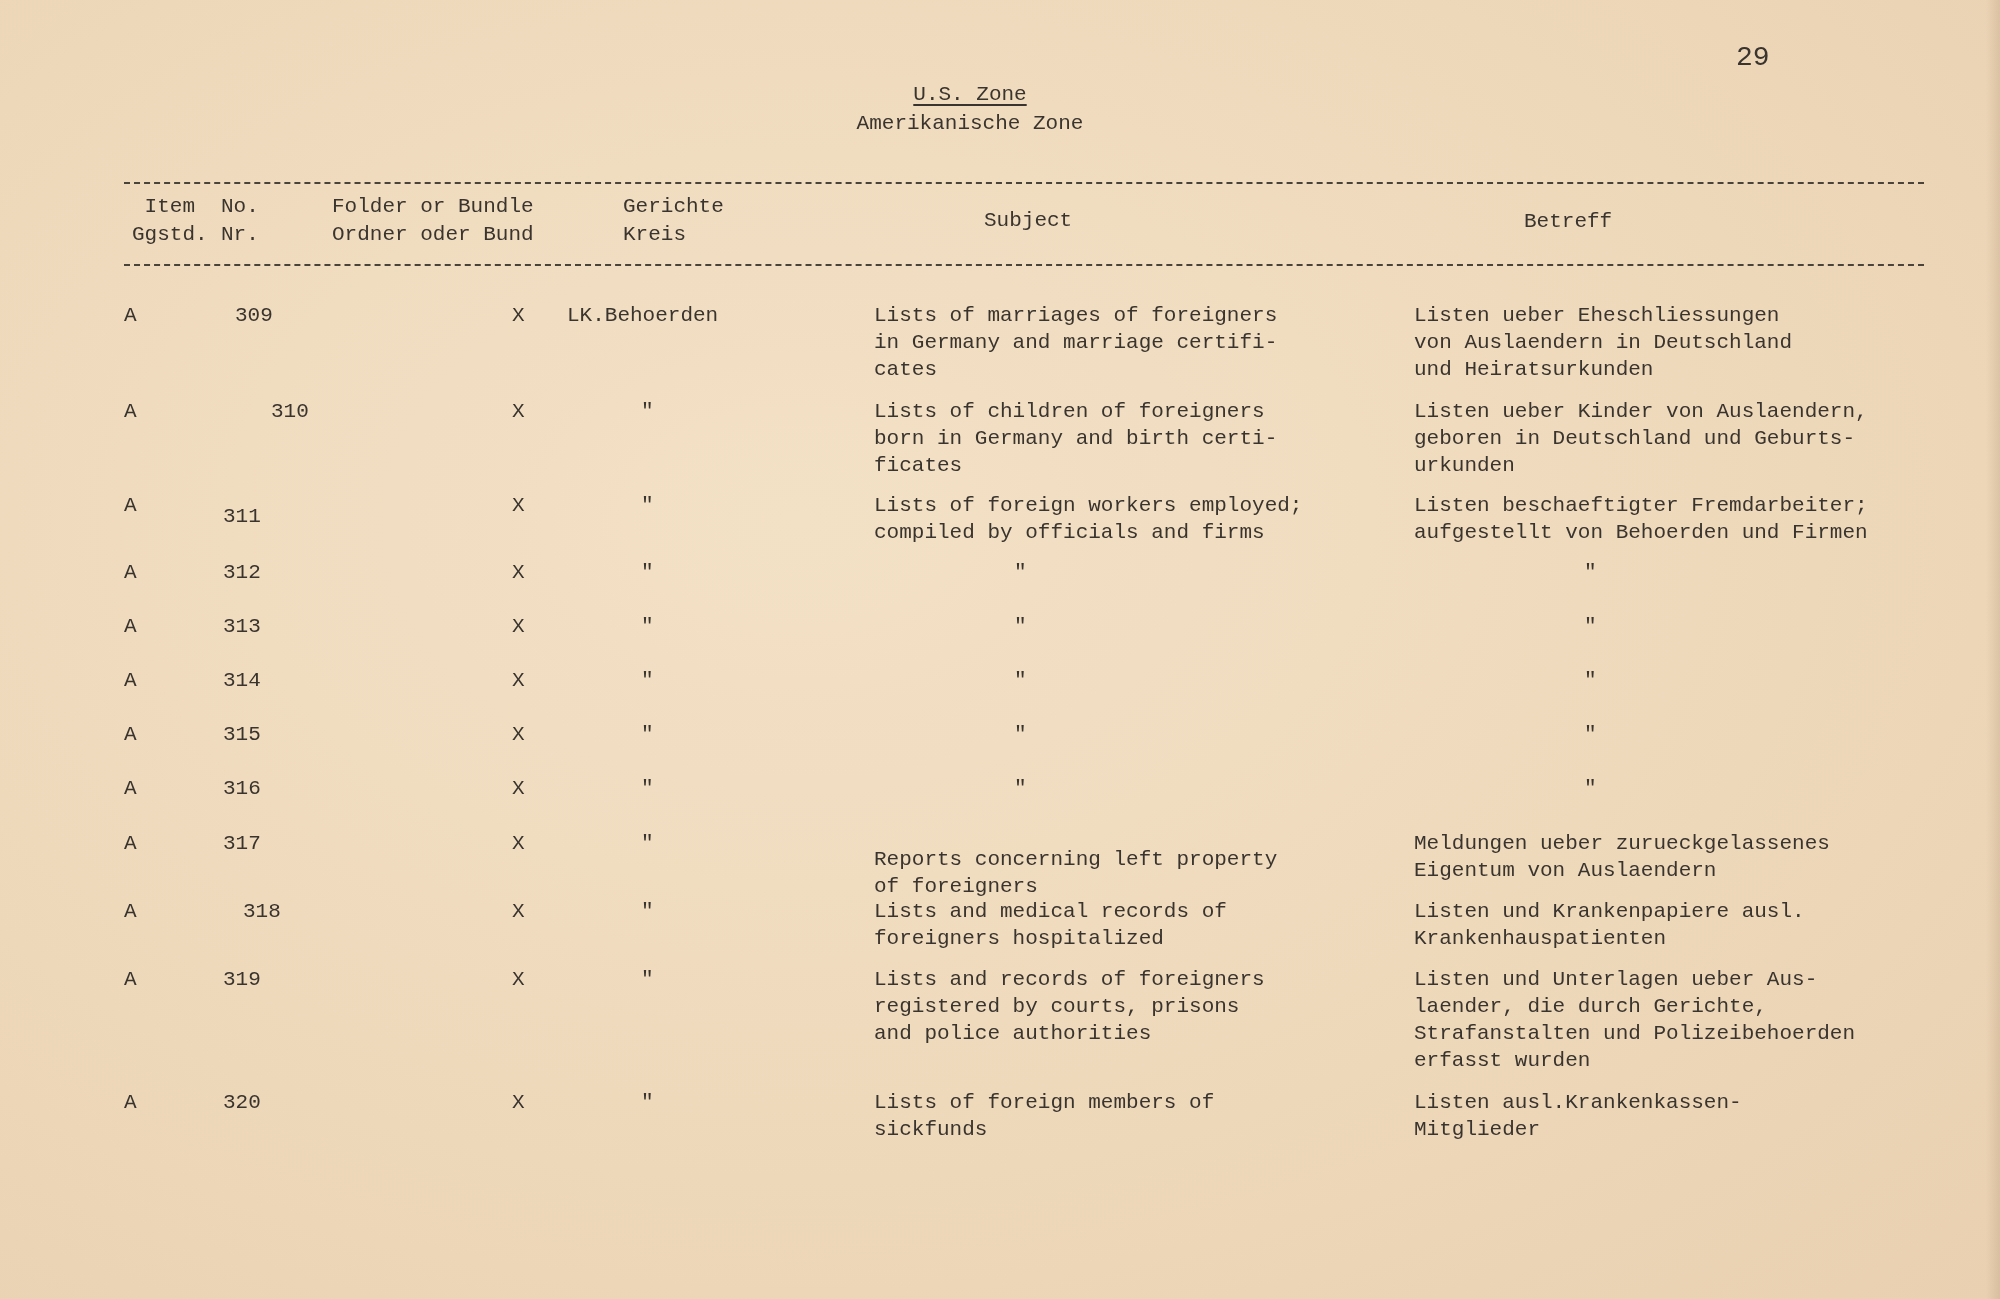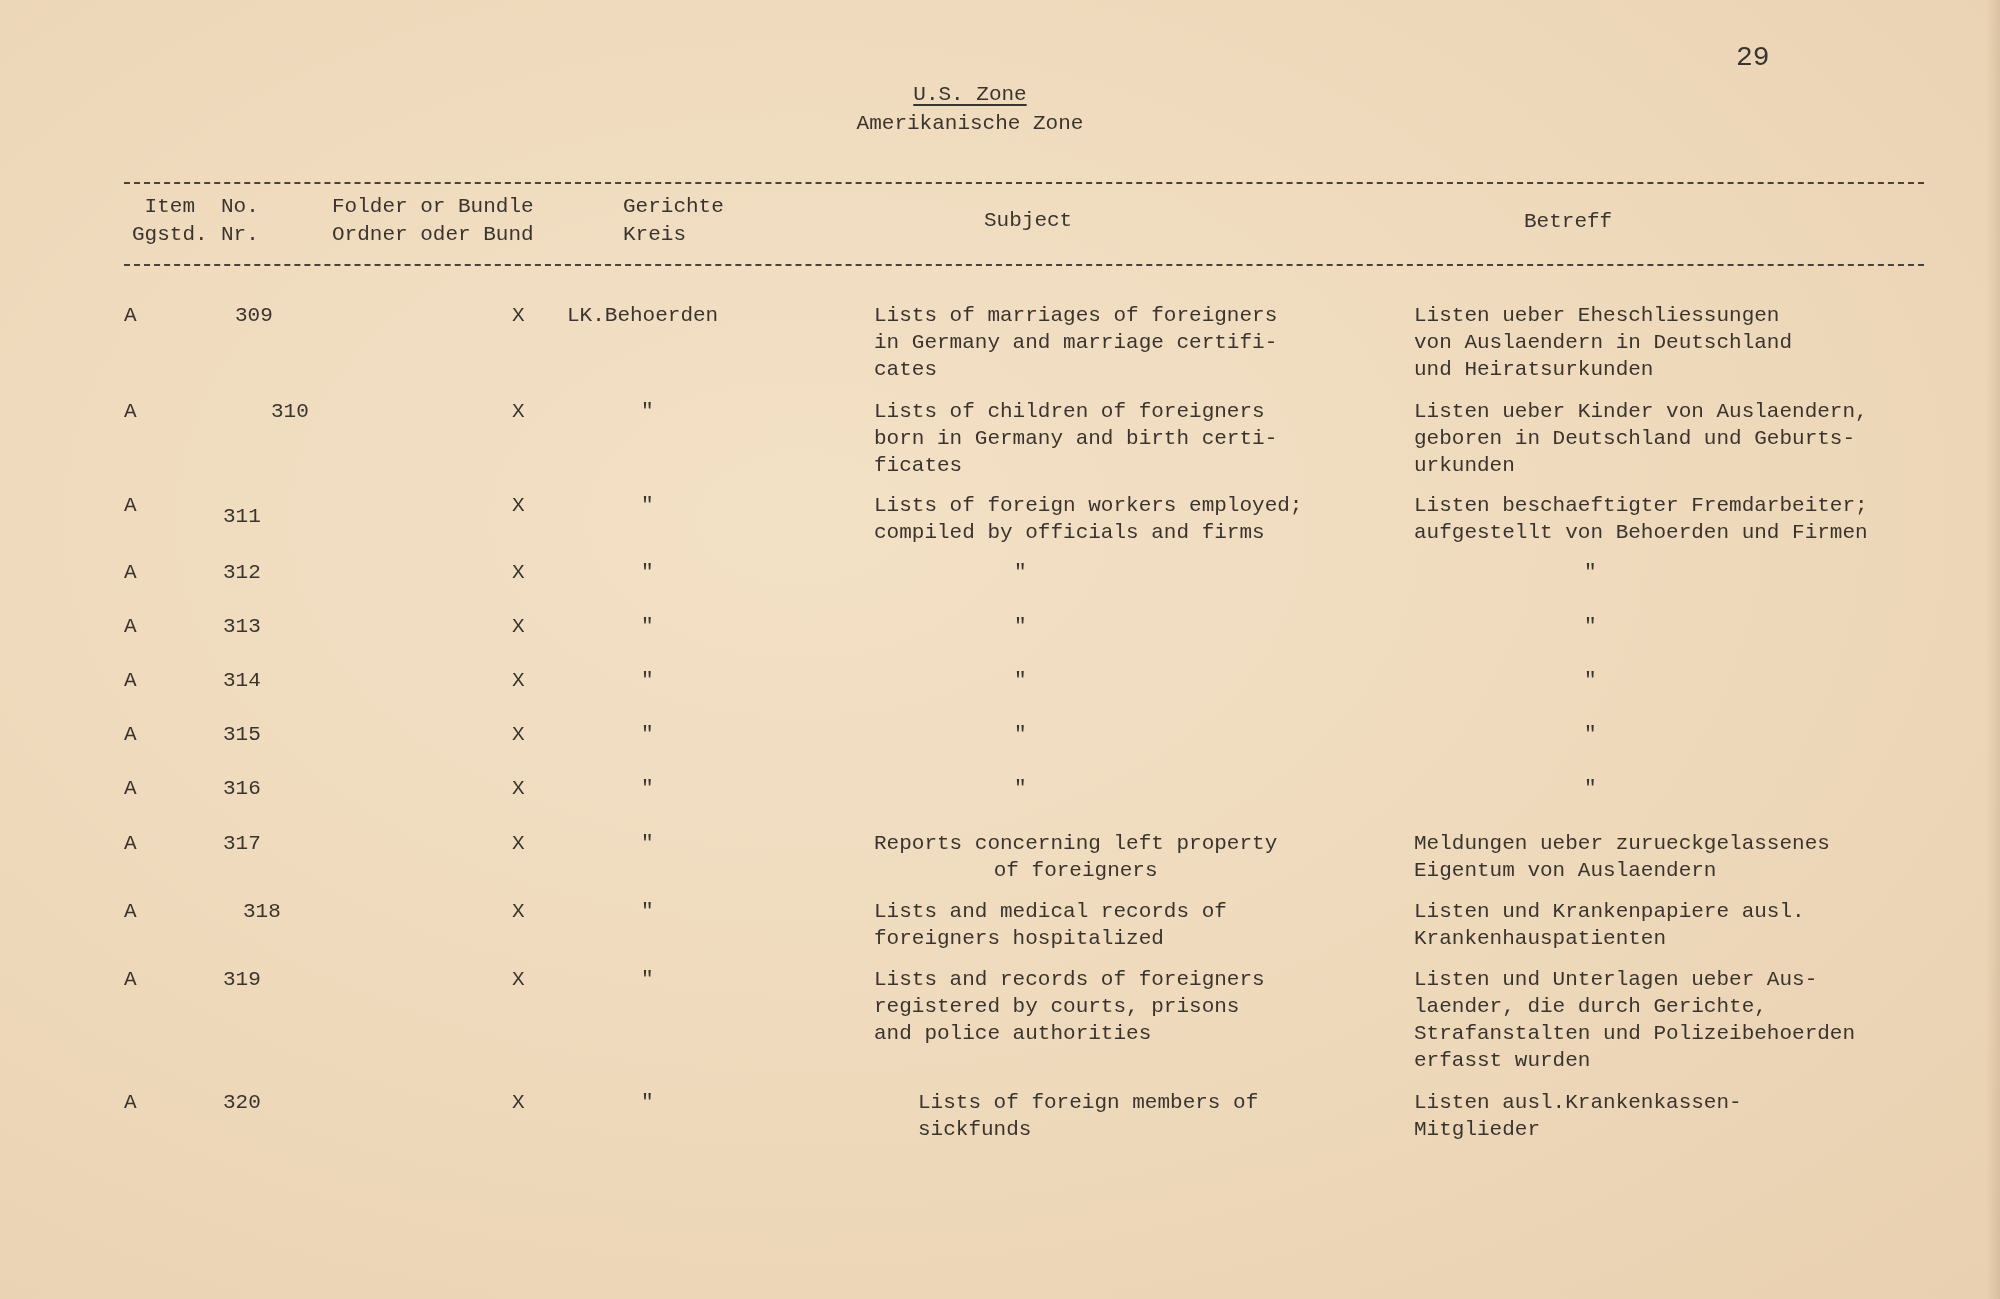--- a/index.html
+++ b/index.html
@@ -116,21 +116,21 @@
       <div class="cell" style="left: 512px; top: 0px;">X</div>
       <div class="cell" style="left: 641px; top: 0px;">"</div>
       <div class="cell" style="left: 1014px; top: 0px;">"</div>
       <div class="cell" style="left: 1584px; top: 0px;">"</div>
     </div>
     <div class="row" style="top: 830px;">
       <div class="cell" style="left: 124px; top: 0px;">A</div>
       <div class="cell" style="left: 223px; top: 0px;">317</div>
       <div class="cell" style="left: 512px; top: 0px;">X</div>
       <div class="cell" style="left: 641px; top: 0px;">"</div>
-      <div class="cell" style="left: 874px; top: 0px; text-align: center;">Reports concerning left property
+      <div class="cell" style="left: 874px; top: 16px;">Reports concerning left property
 of foreigners</div>
       <div class="cell" style="left: 1414px; top: 0px;">Meldungen ueber zurueckgelassenes
 Eigentum von Auslaendern</div>
     </div>
     <div class="row" style="top: 898px;">
       <div class="cell" style="left: 124px; top: 0px;">A</div>
       <div class="cell" style="left: 223px; top: 0px; margin-left: 20px;">318</div>
       <div class="cell" style="left: 512px; top: 0px;">X</div>
       <div class="cell" style="left: 641px; top: 0px;">"</div>
       <div class="cell" style="left: 874px; top: 0px;">Lists and medical records of
@@ -149,18 +149,18 @@
       <div class="cell" style="left: 1414px; top: 0px;">Listen und Unterlagen ueber Aus-
 laender, die durch Gerichte,
 Strafanstalten und Polizeibehoerden
 erfasst wurden</div>
     </div>
     <div class="row" style="top: 1089px;">
       <div class="cell" style="left: 124px; top: 0px;">A</div>
       <div class="cell" style="left: 223px; top: 0px;">320</div>
       <div class="cell" style="left: 512px; top: 0px;">X</div>
       <div class="cell" style="left: 641px; top: 0px;">"</div>
-      <div class="cell" style="left: 874px; top: 0px; margin-left: 44px;">Lists of foreign members of
+      <div class="cell" style="left: 874px; top: 0px;">Lists of foreign members of
 sickfunds</div>
       <div class="cell" style="left: 1414px; top: 0px;">Listen ausl.Krankenkassen-
 Mitglieder</div>
     </div>
   </div>
 
 </body></html>

